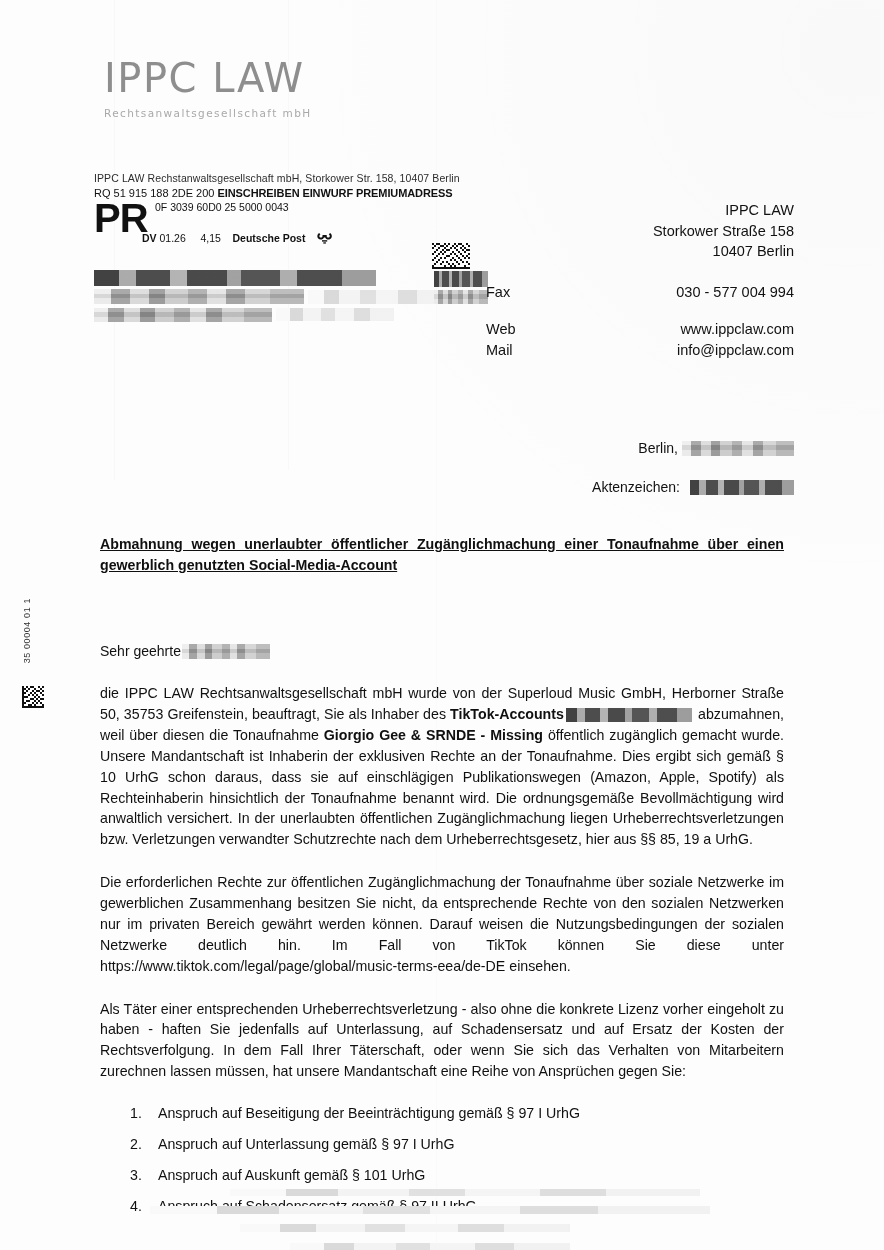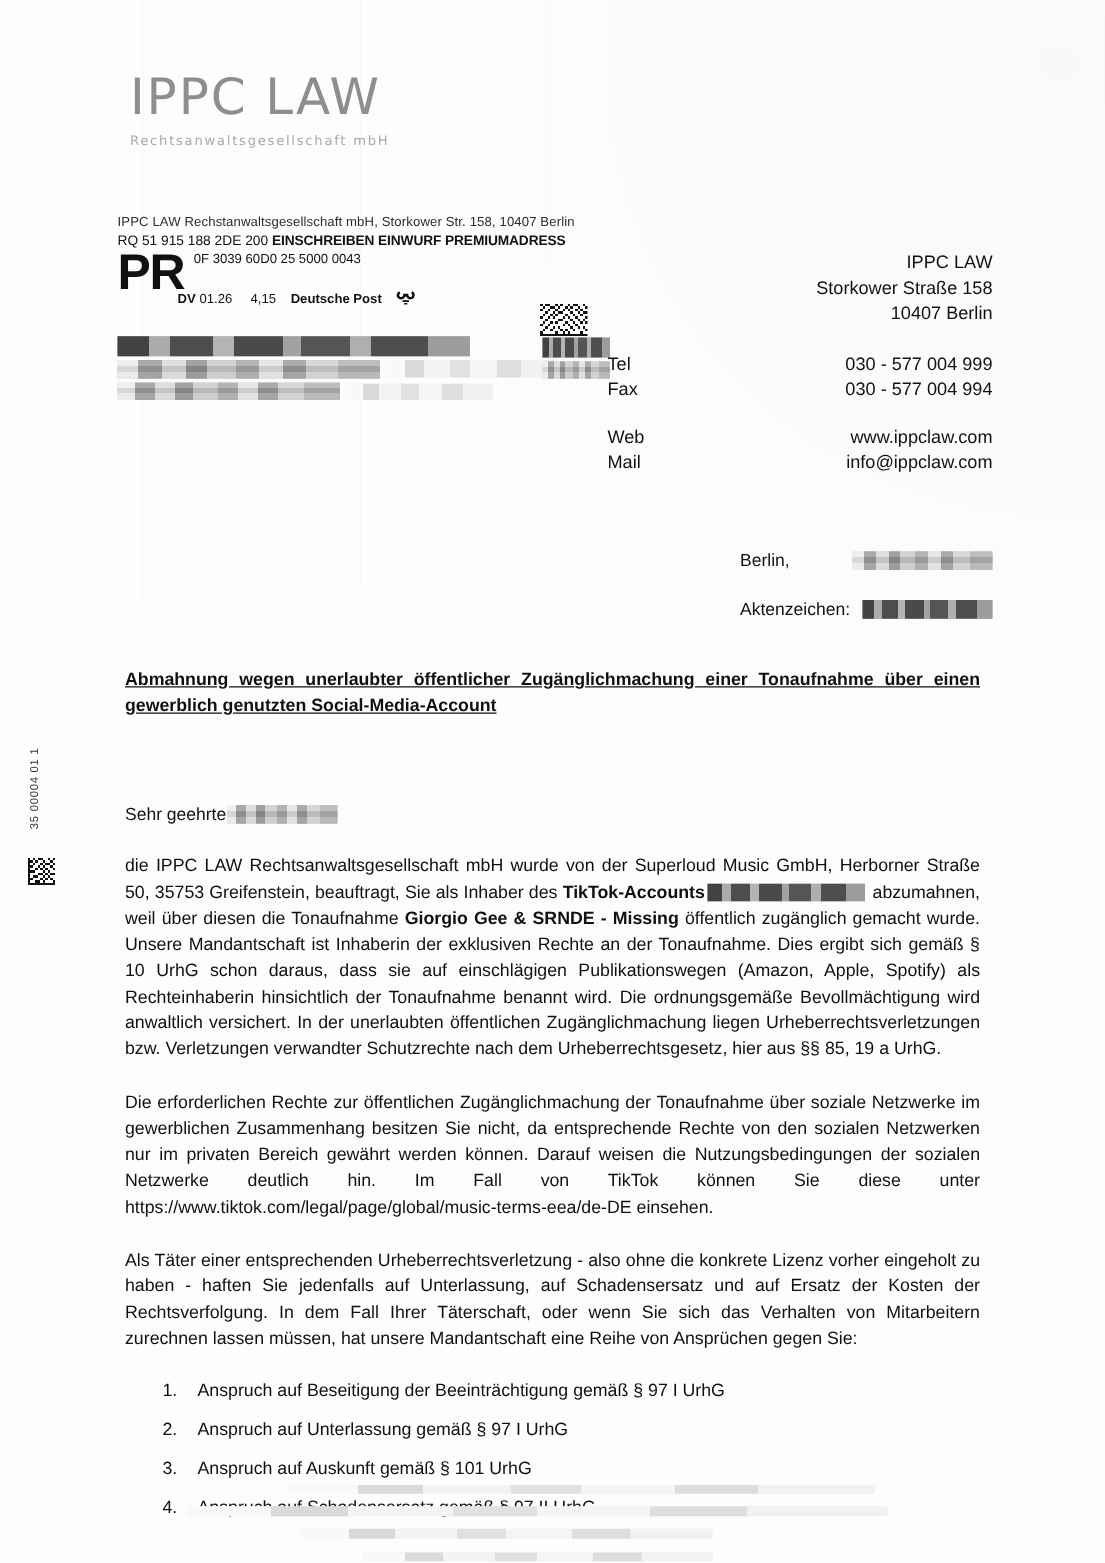--- a/index.html
+++ b/index.html
@@ -160,21 +160,21 @@
     box-sizing: border-box;
   }
   .contact-row .val { min-width: 156px; text-align: right; }
   .contact-gap { height: 17px; }
 
   
   .meta { position: absolute; right: 90px; top: 440px; font-size: 14px; color: #111; }
   .meta-row {
     display: flex;
     align-items: center;
-    justify-content: space-between;
+    justify-content: flex-end;
     white-space: nowrap;
   }
   .meta-row + .meta-row { margin-top: 23px; }
   .meta-row .lbl { margin-right: 4px; }
 
   
   .margin-code {
     position: absolute;
     left: 22px;
     top: 598px;
@@ -398,24 +398,20 @@
   </div>
 </div>
 
 <div class="contact">
   <div class="firm">IPPC LAW</div>
   <div class="firm">Storkower Straße 158</div>
   <div class="firm">10407 Berlin</div>
 
   <div class="contact-rows">
     <div class="contact-row">
-      <span class="lbl">Tel</span>
-      <span class="val">030 - 577 004 999</span>
-    </div>
-    <div class="contact-row">
       <span class="lbl">Fax</span>
       <span class="val">030 - 577 004 994</span>
     </div>
     <div class="contact-gap"></div>
     <div class="contact-row">
       <span class="lbl">Web</span>
       <span class="val">www.ippclaw.com</span>
     </div>
     <div class="contact-row">
       <span class="lbl">Mail</span>

